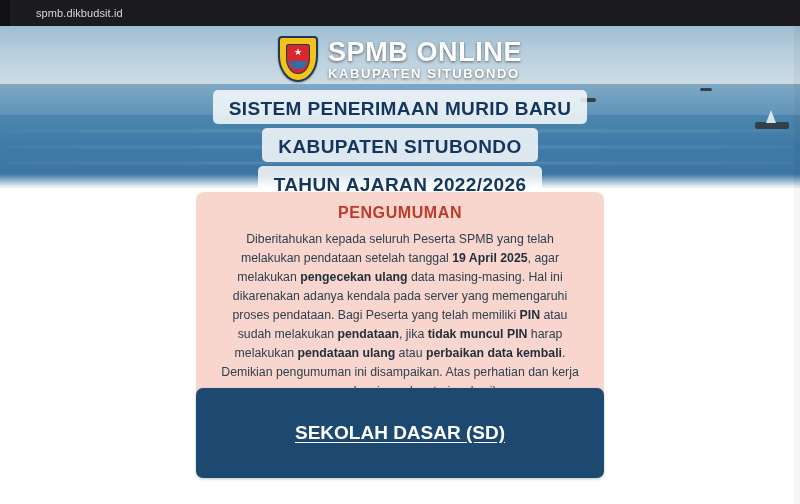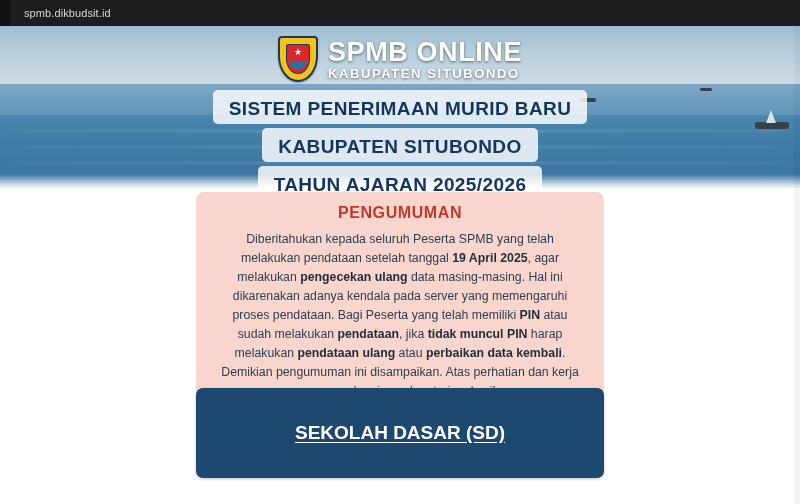--- a/index.html
+++ b/index.html
@@ -23,21 +23,21 @@
     position: absolute;
     top: 0; left: 0;
     width: 800px; height: 26px;
     background: #1c1c1e;
     display: flex;
     align-items: center;
   }
   .url-text {
     color: #d8d8dc;
     font-size: 11px;
-    margin-left: 24px;
+    margin-left: 36px;
     letter-spacing: 0.1px;
     white-space: nowrap;
   }
   .chrome-left-edge {
     position: absolute;
     left: 0; top: 0;
     width: 10px; height: 26px;
     background: #111113;
   }
 
@@ -266,21 +266,21 @@
         </div>
       </div>
       <div class="brand-text">
         <div class="brand-title">SPMB ONLINE</div>
         <div class="brand-sub">KABUPATEN SITUBONDO</div>
       </div>
     </div>
 
     <div class="title-line">SISTEM PENERIMAAN MURID BARU</div>
     <div class="title-line">KABUPATEN SITUBONDO</div>
-    <div class="title-line">TAHUN AJARAN 2025/2026</div>
+    <div class="title-line">TAHUN AJARAN 2022/2026</div>
   </div>
 
   <div class="announcement">
     <div class="announcement-title">PENGUMUMAN</div>
     <div class="announcement-body" id="announcement-body"><span>Diberitahukan kepada seluruh Peserta SPMB yang telah melakukan pendataan setelah tanggal </span><b>19 April 2025</b><span>, agar melakukan </span><b>pengecekan ulang</b><span> data masing-masing. Hal ini dikarenakan adanya kendala pada server yang memengaruhi proses pendataan. Bagi Peserta yang telah memiliki </span><b>PIN</b><span> atau sudah melakukan </span><b>pendataan</b><span>, jika </span><b>tidak muncul PIN</b><span> harap melakukan </span><b>pendataan ulang</b><span> atau </span><b>perbaikan data kembali</b><span>. Demikian pengumuman ini disampaikan. Atas perhatian dan kerja samanya, kami ucapkan terima kasih.</span></div>
   </div>
 
   <div class="actions" id="actions">
       <div class="action-btn">
         <span>SEKOLAH DASAR (SD)</span>

